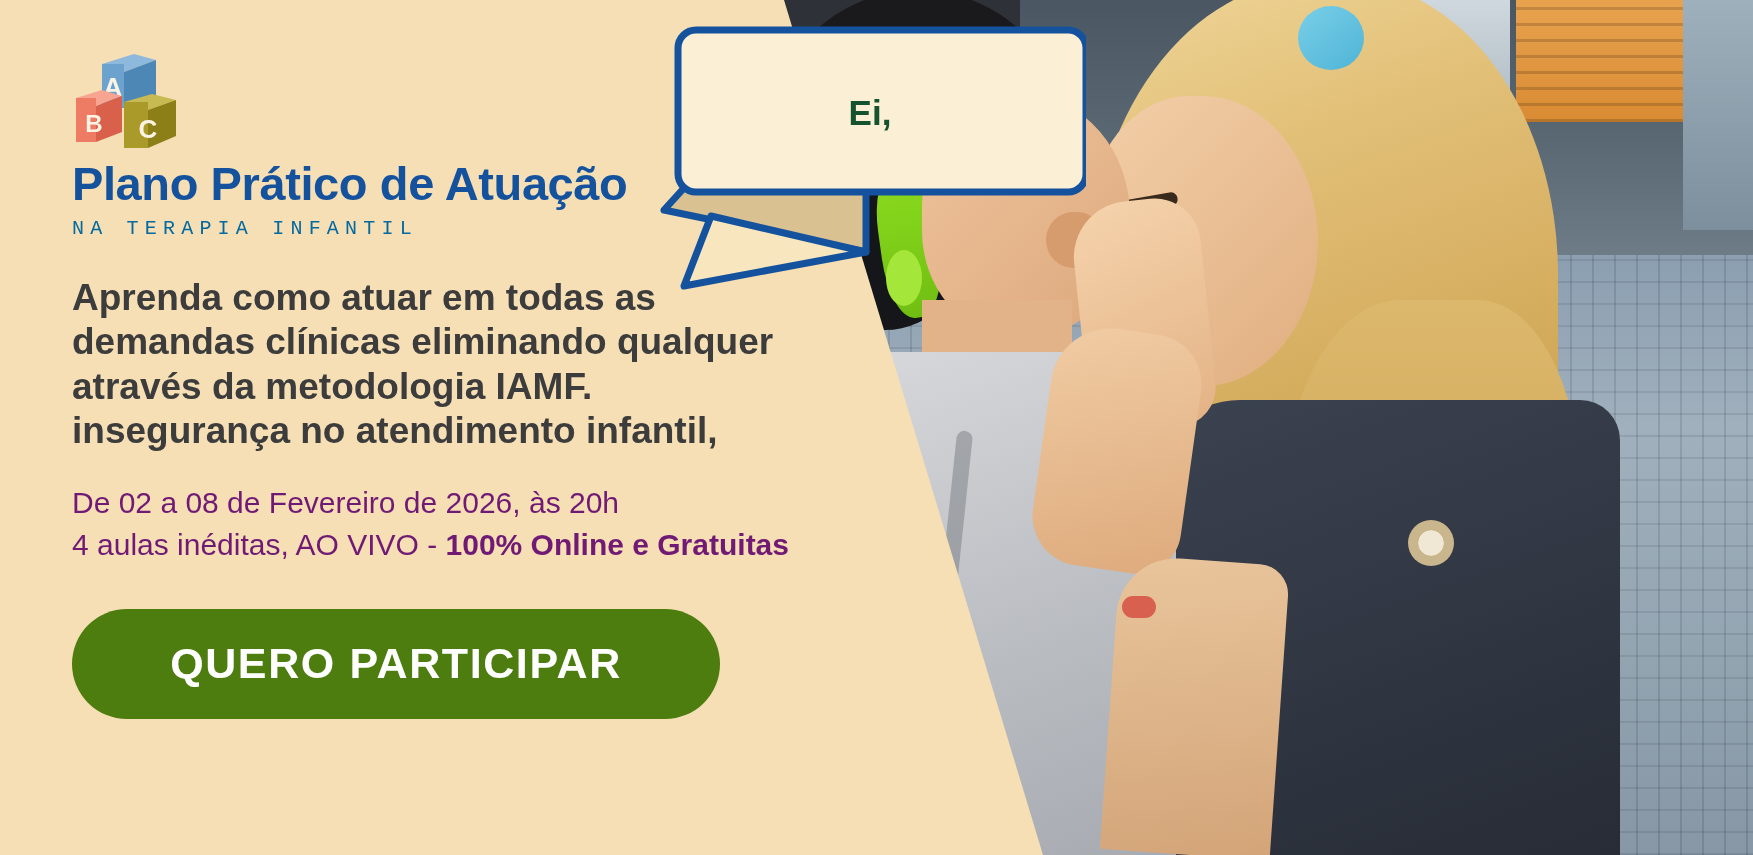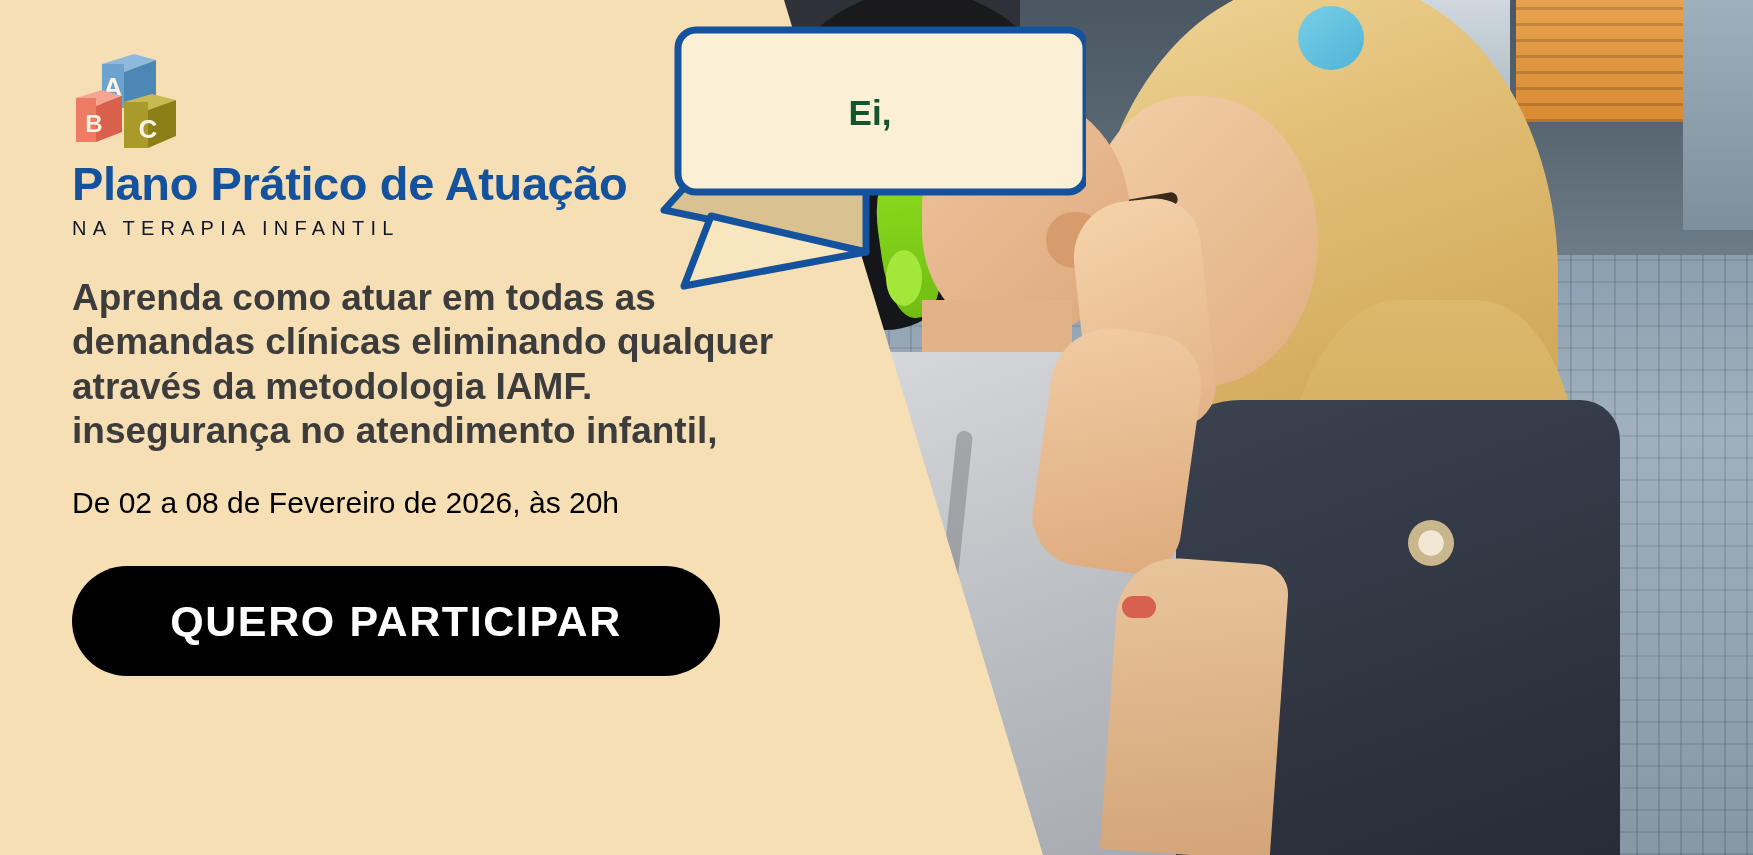--- a/index.html
+++ b/index.html
@@ -201,47 +201,48 @@
     margin-top:0;
     font-size:47px;
     font-weight:bold;
     color:#14529E;
     letter-spacing:-.4px;
   }
   .subeyebrow{
     margin-top:6px;
     font-size:20px;
     letter-spacing:6.2px;
-    color:#0f172a;
+    color:#0369a1;
+    font-family:Liberation Mono, monospace;
   }
 
   .headline{
     margin-top:36px;
     font-size:37px;
     line-height:1.2;
     font-weight:bold;
     color:#3C3C3C;
     max-width:770px;
     font-stretch:condensed;
   }
   .headline div{ white-space:nowrap; }
 
   .sched{
     margin-top:28px;
     font-size:30px;
     line-height:1.42;
-    color:#000000;
+    color:#701a75;
   }
   .sched b{ font-weight:bold; }
 
   .cta{
     display:block;
     margin-top:42px;
     width:648px; height:110px;
-    background:#000000;
+    background:#4d7c0f;
     border:none;
     border-radius:56px;
     color:#ffffff;
     font-size:43px;
     font-weight:bold;
     letter-spacing:1.6px;
     cursor:pointer;
     font-family:"Liberation Sans", sans-serif;
   }
 
@@ -346,20 +347,21 @@
 
     <div class="headline">
       <div>Aprenda como atuar em todas as</div>
       <div>demandas clínicas eliminando qualquer</div>
       <div>através da metodologia IAMF.</div>
       <div>insegurança no atendimento infantil,</div>
     </div>
 
     <div class="sched">
       <div>De 02 a 08 de Fevereiro de 2026, às 20h</div>
+      <div><span>4 aulas inéditas, AO VIVO - </span><b>100% Online e Gratuitas</b></div>
     </div>
 
     <button class="cta">QUERO PARTICIPAR</button>
   </div>
 
   <div class="bubble-wrap">
     <svg width="460" height="270" viewBox="0 0 460 270" xmlns="http://www.w3.org/2000/svg">
 
       <polygon points="58,168 240,168 240,232 38,190" fill="#D9C191" stroke="#14529E" stroke-width="7" stroke-linejoin="round"></polygon>
 

